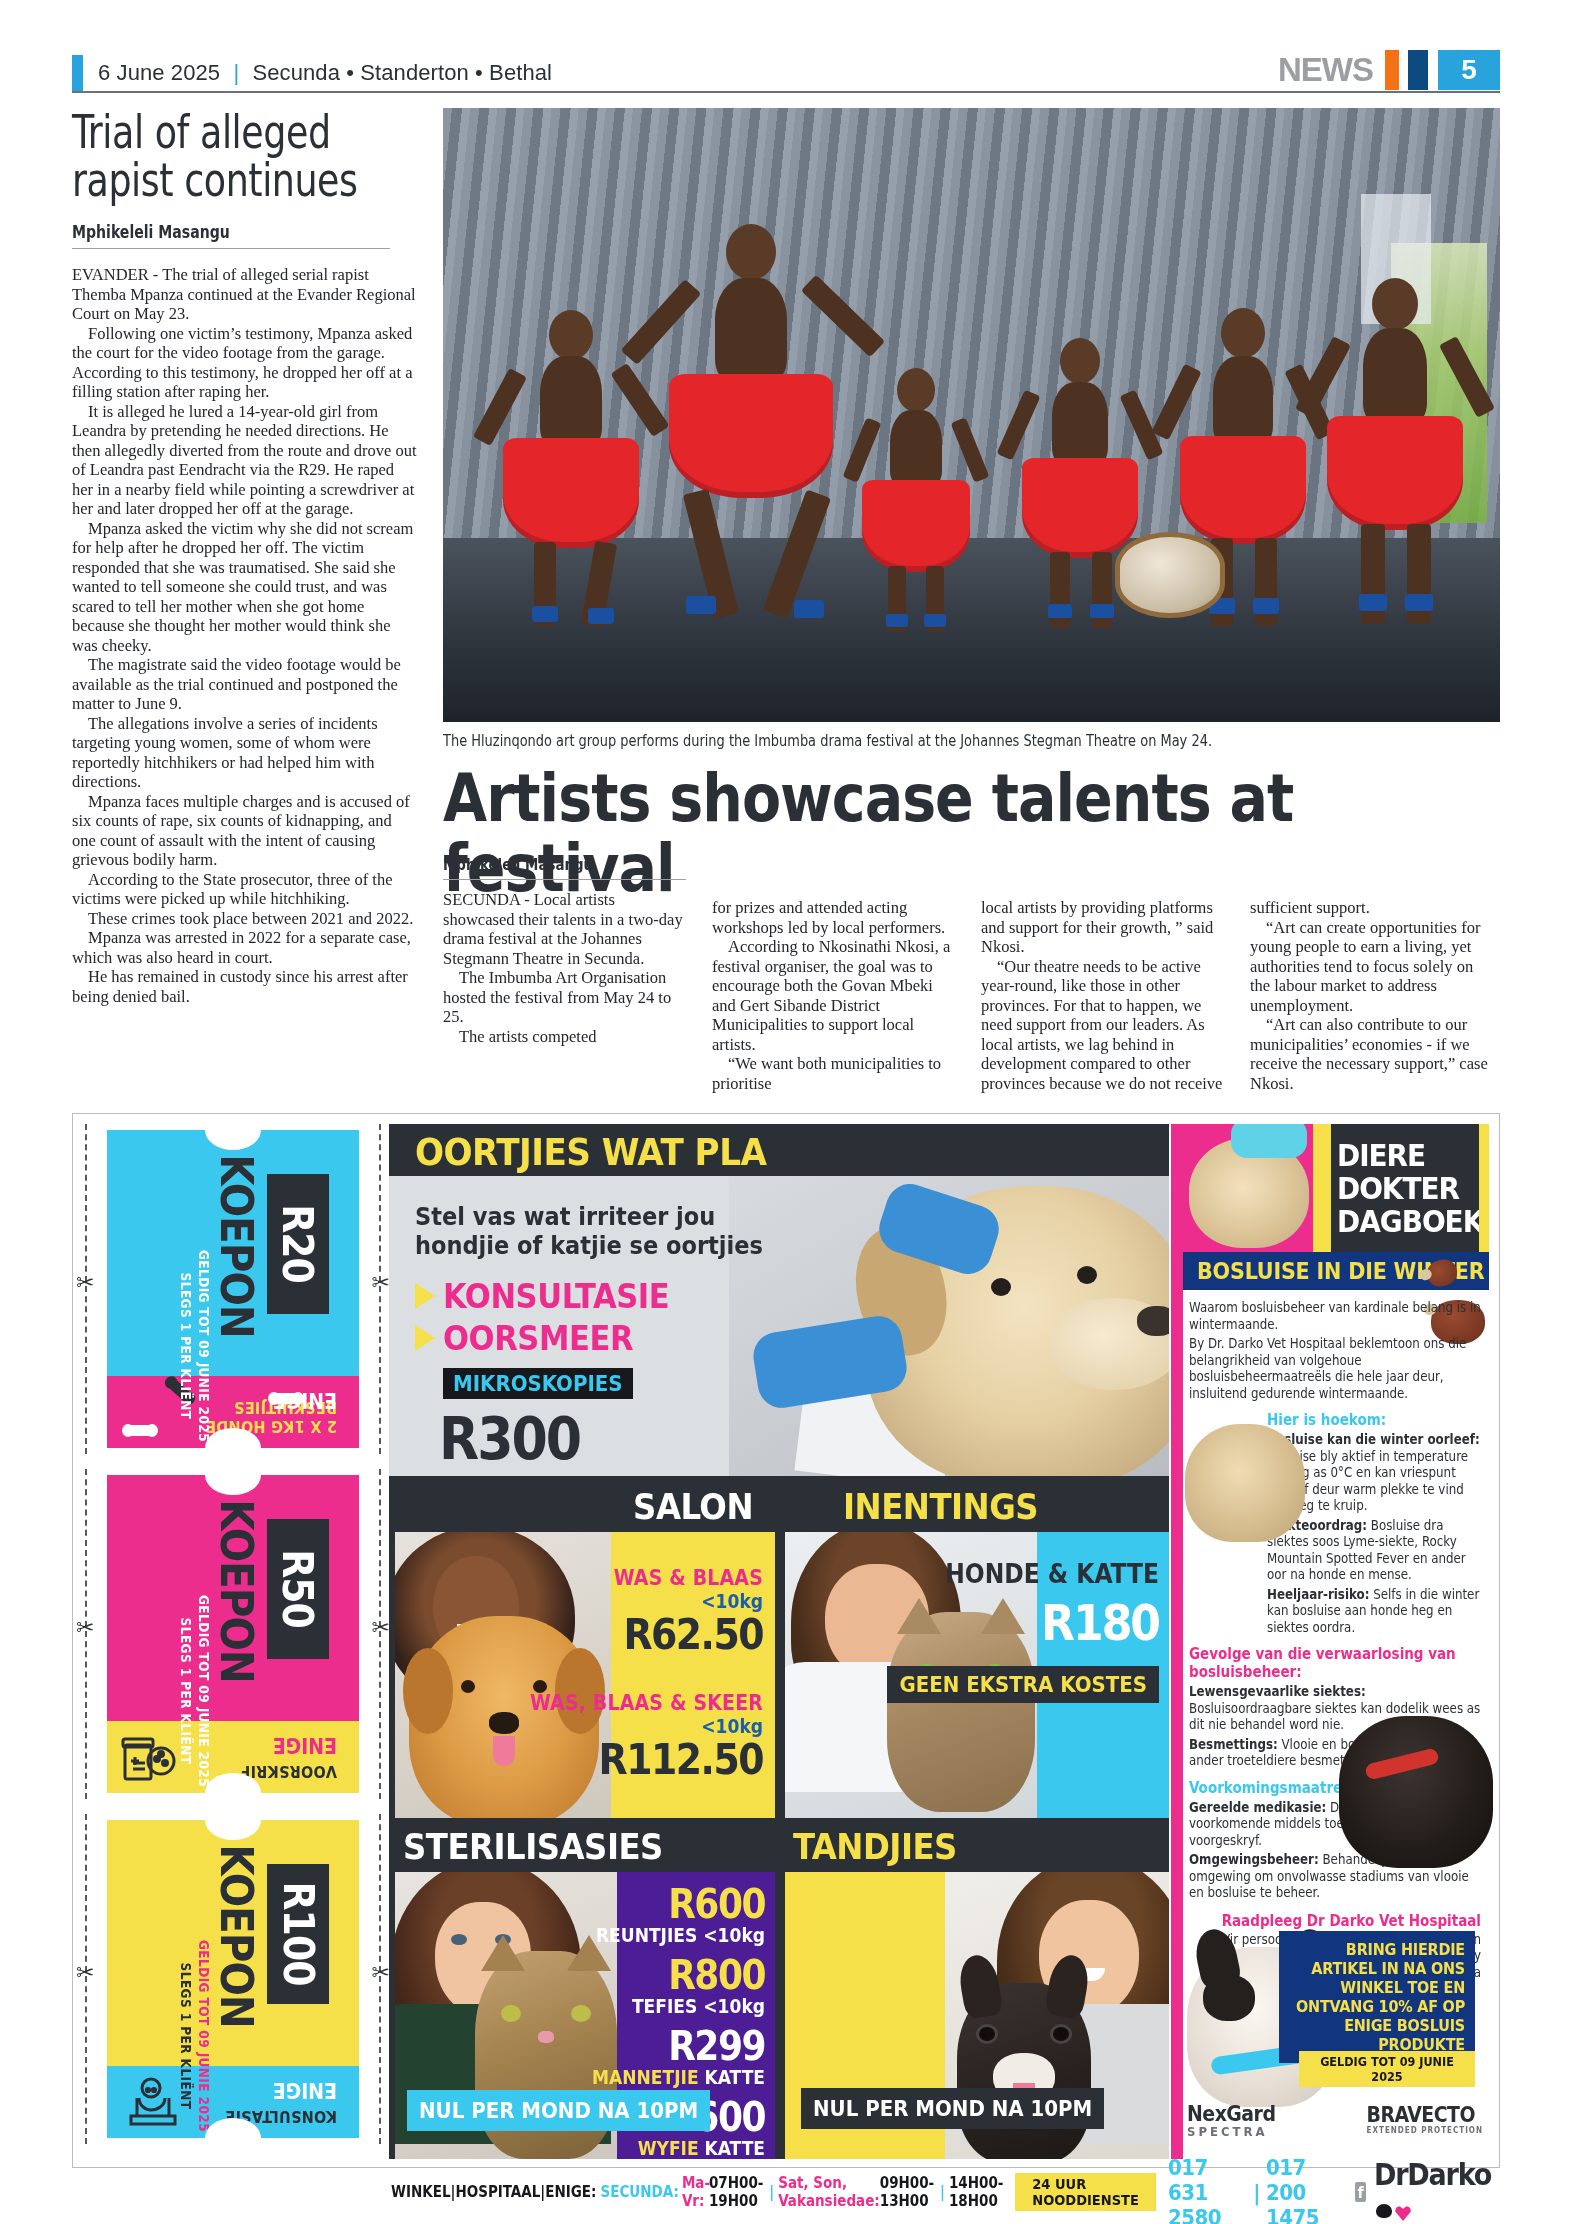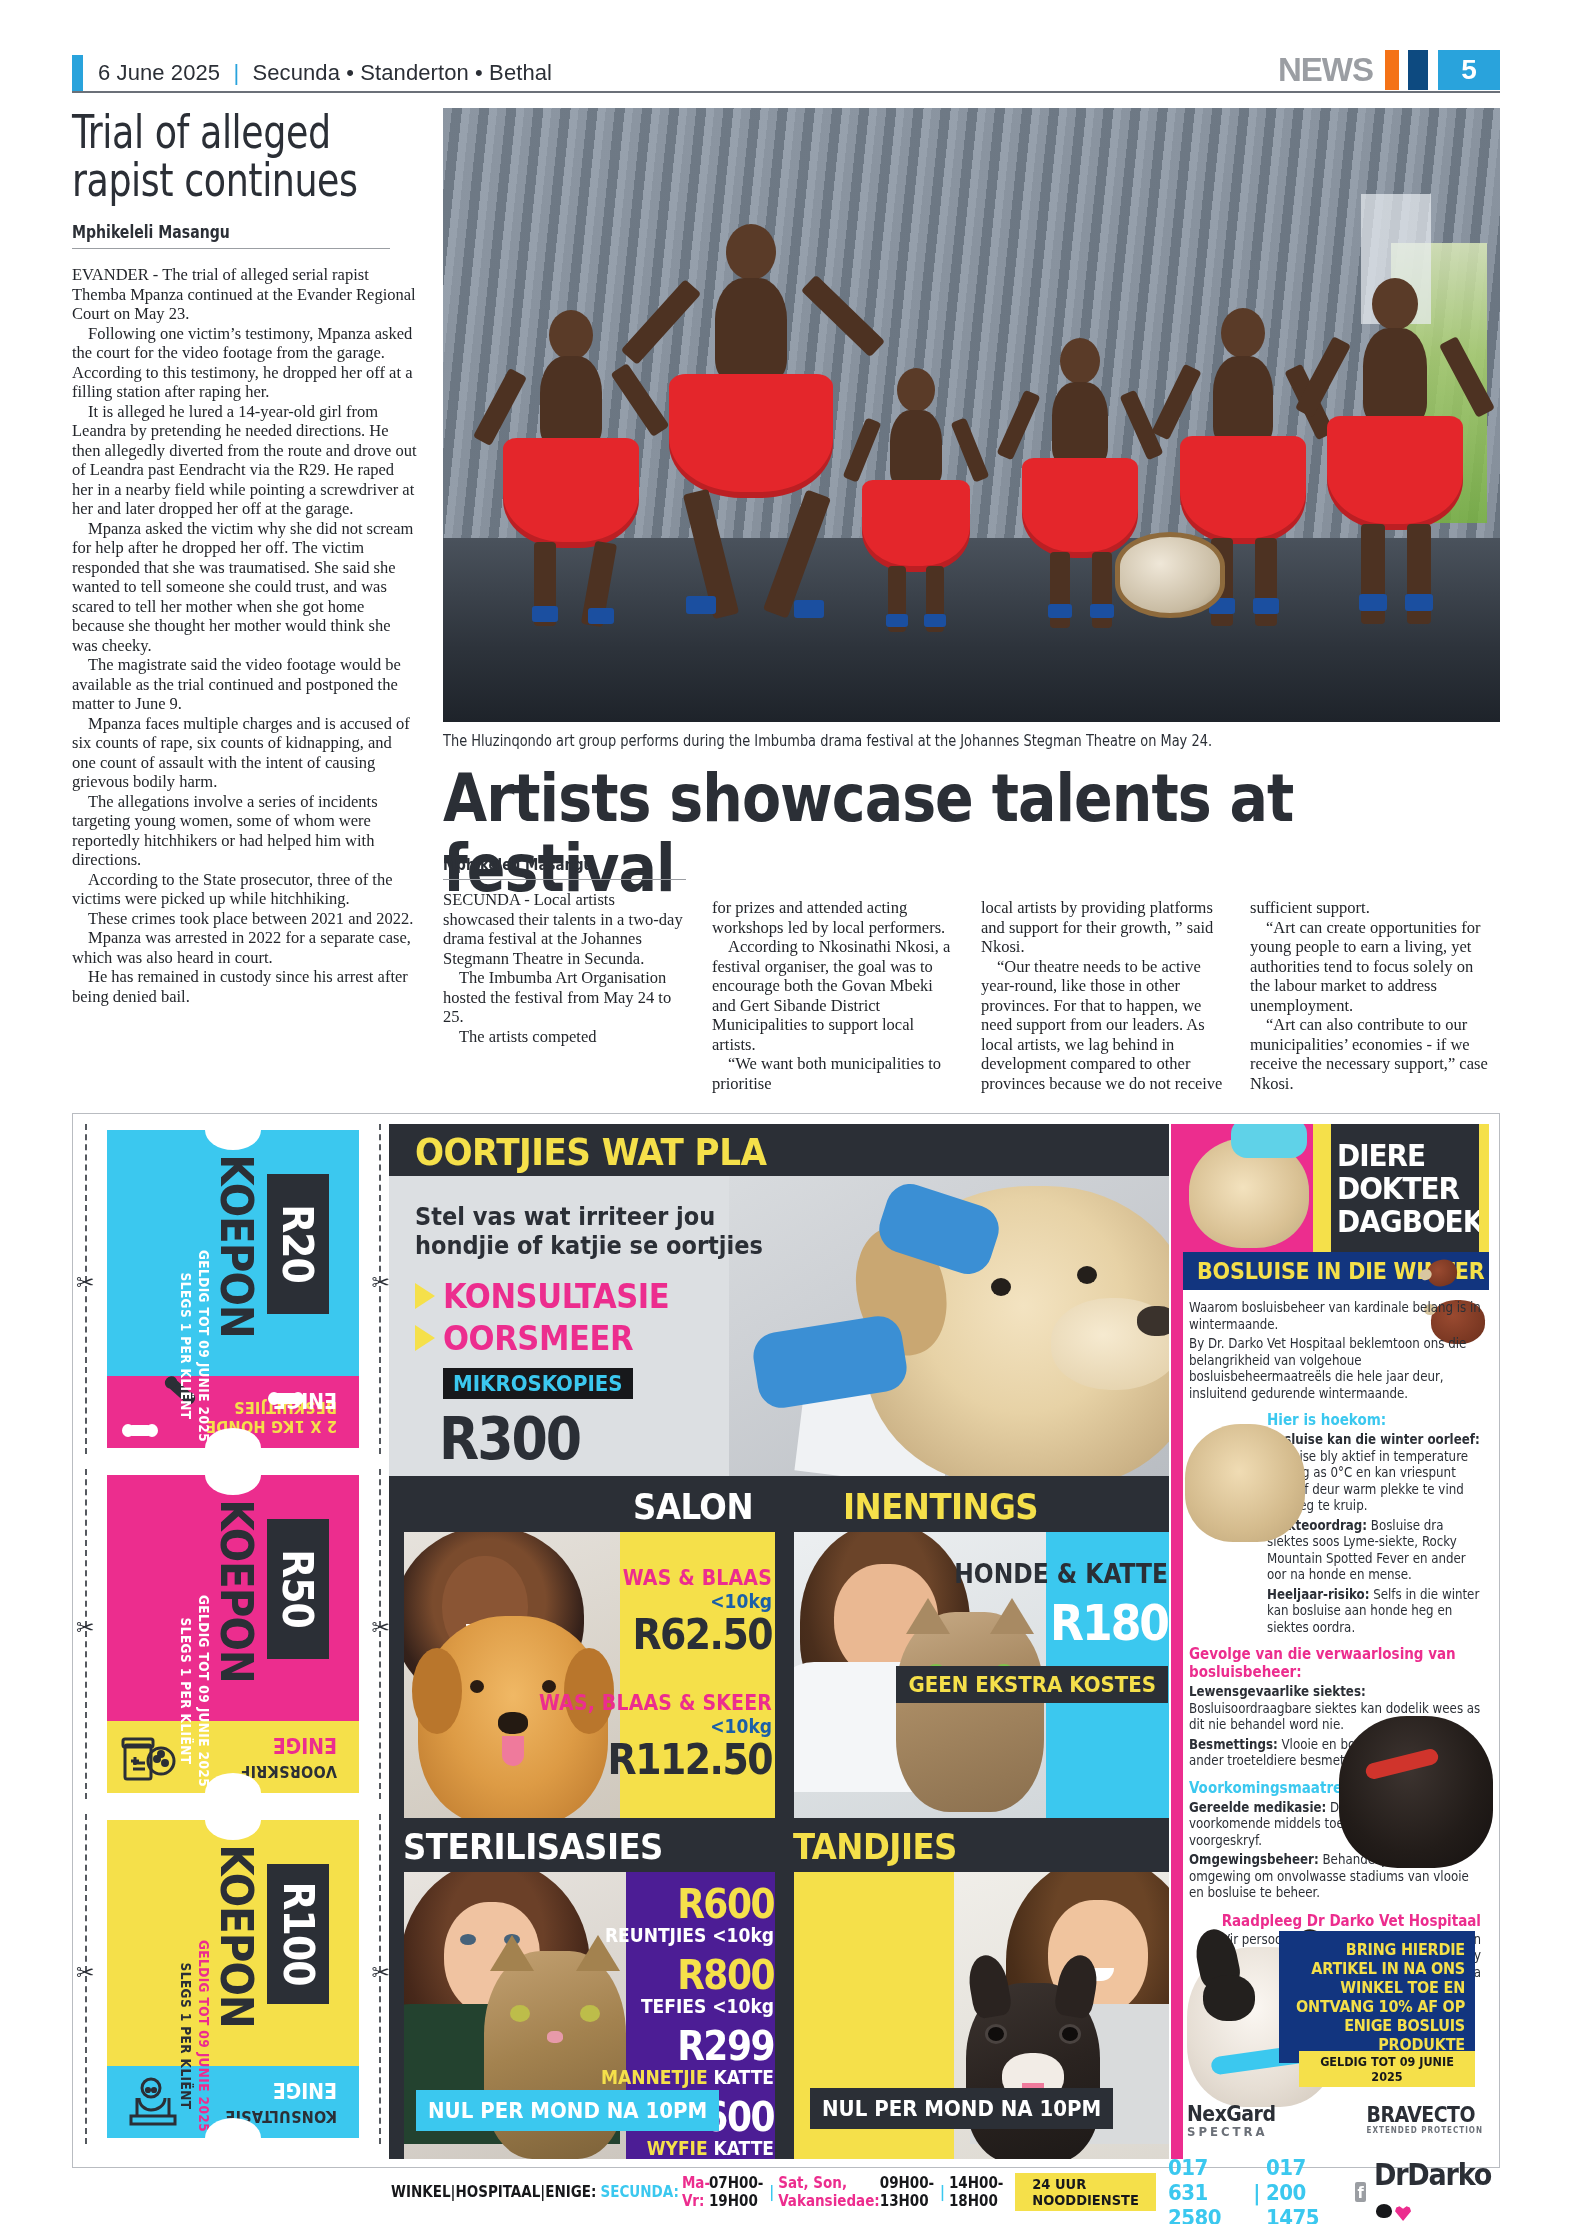--- a/index.html
+++ b/index.html
@@ -158,21 +158,21 @@
   #oortjies .micro { display:inline-block; margin-top:8px; margin-left:28px; background:#17181b; color:#3bc8ef; padding:3px 10px;
       font-size:22px; font-weight:bold; font-family:"DejaVu Sans Condensed","Liberation Sans Narrow","Liberation Sans",sans-serif; }
   #oortjies .price { margin-left:24px; margin-top:6px; font-size:58px; font-weight:bold; color:#2b2f36; letter-spacing:-2px;
       font-family:"DejaVu Sans Condensed","Liberation Sans Narrow","Liberation Sans",sans-serif; }
 
   
   .tile { position:absolute; overflow:hidden; }
   .tile .hbar { position:absolute; left:0; top:0; width:100%; height:50px; background:#2b2f36; }
   .tile .hbar .t { position:absolute; top:4px; font-size:36px; font-weight:bold; letter-spacing:-.5px;
       font-family:"DejaVu Sans Condensed","Liberation Sans Narrow","Liberation Sans",sans-serif; }
-  .tile .body { position:absolute; left:15px; top:50px; width:100%; bottom:0; }
+  .tile .body { position:absolute; left:6px; top:50px; width:100%; bottom:0; }
 
   #salon { left:0; top:358px; width:386px; height:336px; }
   #salon .body { background:#f5e04a; }
   #salon .hbar .t { right:22px; color:#ffffff; }
   #salon .photo { position:absolute; left:0; top:0; width:216px; height:286px; overflow:hidden;
       background:linear-gradient(160deg,#e6e2dc,#cfc8bd); }
   .woman-a { position:absolute; left:-10px; top:-6px; width:190px; height:180px;
       background:radial-gradient(ellipse at 50% 42%,#7a4b2d 0 42%,#35211a 70%,#241510 100%); border-radius:50% 50% 46% 46%; }
   .woman-a .face { position:absolute; left:48px; top:30px; width:86px; height:104px; background:#8a5534; border-radius:48% 48% 50% 50%; }
   .woman-a .smile { position:absolute; left:72px; top:98px; width:34px; height:12px; background:#fff; border-radius:0 0 18px 18px; }
@@ -362,22 +362,22 @@
 <div id="left-article">
   <h1>Trial of alleged rapist continues</h1>
   <div class="byline">Mphikeleli Masangu</div>
   <div class="byline-rule"></div>
   <div class="body">
     <p class="first">EVANDER - The trial of alleged serial rapist Themba Mpanza continued at the Evander Regional Court on May 23.</p>
     <p>Following one victim’s testimony, Mpanza asked the court for the video footage from the garage. According to this testimony, he dropped her off at a filling station after raping her.</p>
     <p>It is alleged he lured a 14-year-old girl from Leandra by pretending he needed directions. He then allegedly diverted from the route and drove out of Leandra past Eendracht via the R29. He raped her in a nearby field while pointing a screwdriver at her and later dropped her off at the garage.</p>
     <p>Mpanza asked the victim why she did not scream for help after he dropped her off. The victim responded that she was traumatised. She said she wanted to tell someone she could trust, and was scared to tell her mother when she got home because she thought her mother would think she was cheeky.</p>
     <p>The magistrate said the video footage would be available as the trial continued and postponed the matter to June 9.</p>
+    <p>The allegations involve a series of incidents targeting young women, some of whom were reportedly hitchhikers or had helped him with directions.</p>
     <p>Mpanza faces multiple charges and is accused of six counts of rape, six counts of kidnapping, and one count of assault with the intent of causing grievous bodily harm.</p>
-    <p>The allegations involve a series of incidents targeting young women, some of whom were reportedly hitchhikers or had helped him with directions.</p>
     <p>According to the State prosecutor, three of the victims were picked up while hitchhiking.</p>
     <p>These crimes took place between 2021 and 2022.</p>
     <p>Mpanza was arrested in 2022 for a separate case, which was also heard in court.</p>
     <p>He has remained in custody since his arrest after being denied bail.</p>
   </div>
 </div>
 
 <div id="hero-photo">
   <div class="stage-curtain"></div>
   <div class="stage-floor"></div>

